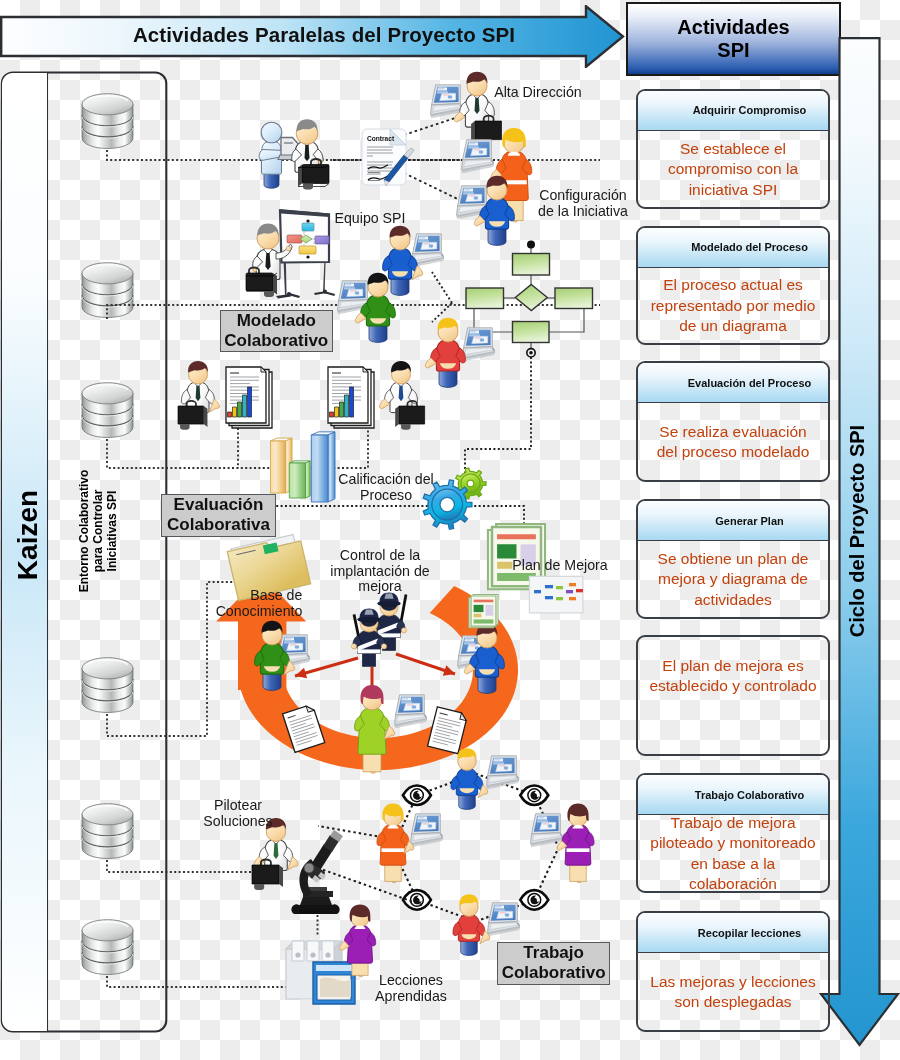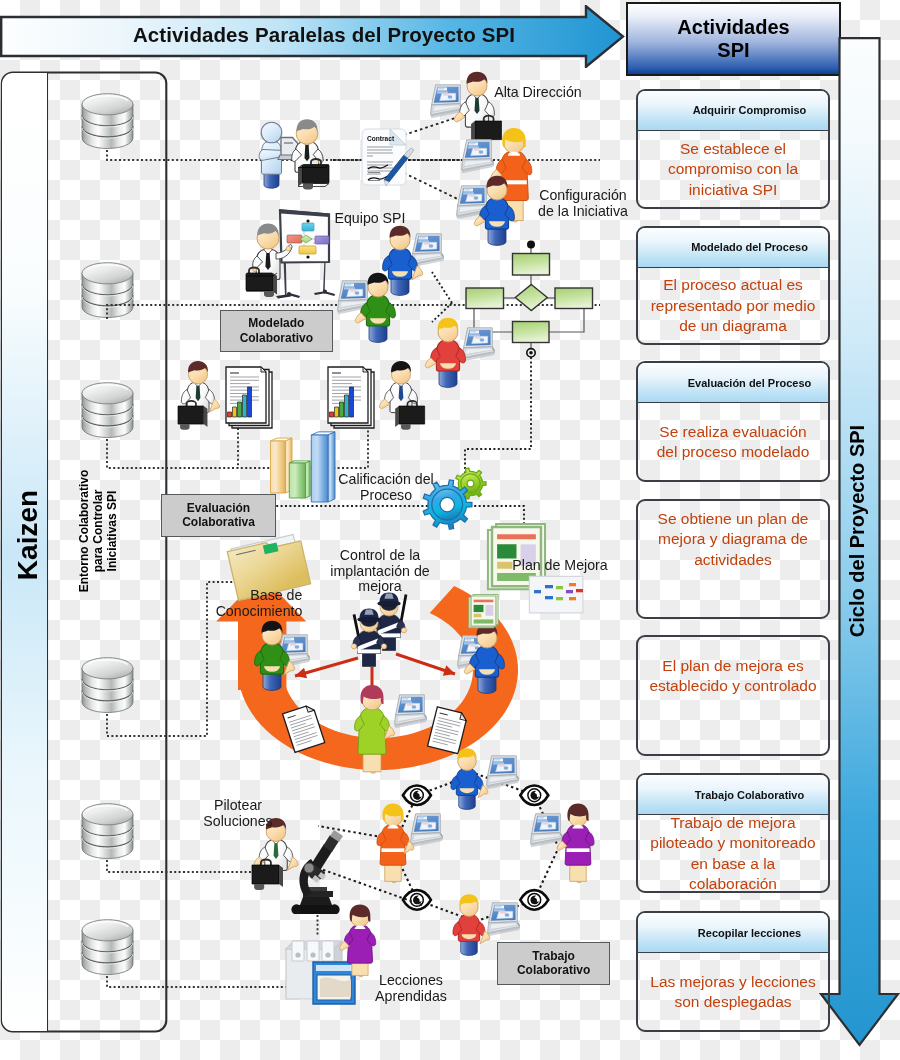--- a/index.html
+++ b/index.html
@@ -50,21 +50,21 @@
     transform:rotate(-90deg) translate(-2px,3px);display:flex;align-items:center;justify-content:center;
     font-size:28px;font-weight:bold;color:#000;}
 
   
   .vlabel{position:absolute;font-size:12px;font-weight:bold;color:#000;line-height:1.15;
     text-align:center;}
 
   
   .glabel{position:absolute;box-sizing:border-box;background:#cccccc;
     border:1.4px solid #555a5f;display:flex;align-items:center;justify-content:center;
-    text-align:center;font-size:12px;font-weight:bold;color:#111;line-height:1.18;white-space:pre-line;}
+    text-align:center;font-size:17px;font-weight:bold;color:#111;line-height:1.18;white-space:pre-line;}
 
   
   .tlabel{position:absolute;font-size:14.2px;color:#1a1a1a;text-align:center;line-height:1.1;white-space:pre;transform:translateX(-50%);}
 
   svg.layer{position:absolute;left:0;top:0;width:900px;height:1060px;overflow:visible;}
 </style>
 </head>
 <body>
 
 <div id="stage">
@@ -948,20 +948,21 @@
         <div class="bd" style="height:76.4px">El proceso actual es
 representado por medio
 de un diagrama</div>
       </div>
       <div class="card" style="top: 361.3px; height: 120.3px;">
         <div class="hd">Evaluación del Proceso</div>
         <div class="bd" style="height:77.3px">Se realiza evaluación
 del proceso modelado</div>
       </div>
       <div class="card" style="top: 499.2px; height: 119.5px;">
+        <div class="hd">Generar Plan</div>
         <div class="bd" style="height:76.5px">Se obtiene un plan de
 mejora y diagrama de
 actividades</div>
       </div>
       <div class="card" style="top: 635.1px; height: 120.9px;">
         <div class="bd" style="height:77.9px">El plan de mejora es
 establecido y controlado</div>
       </div>
       <div class="card" style="top: 773.4px; height: 119.4px;">
         <div class="hd">Trabajo Colaborativo</div>

